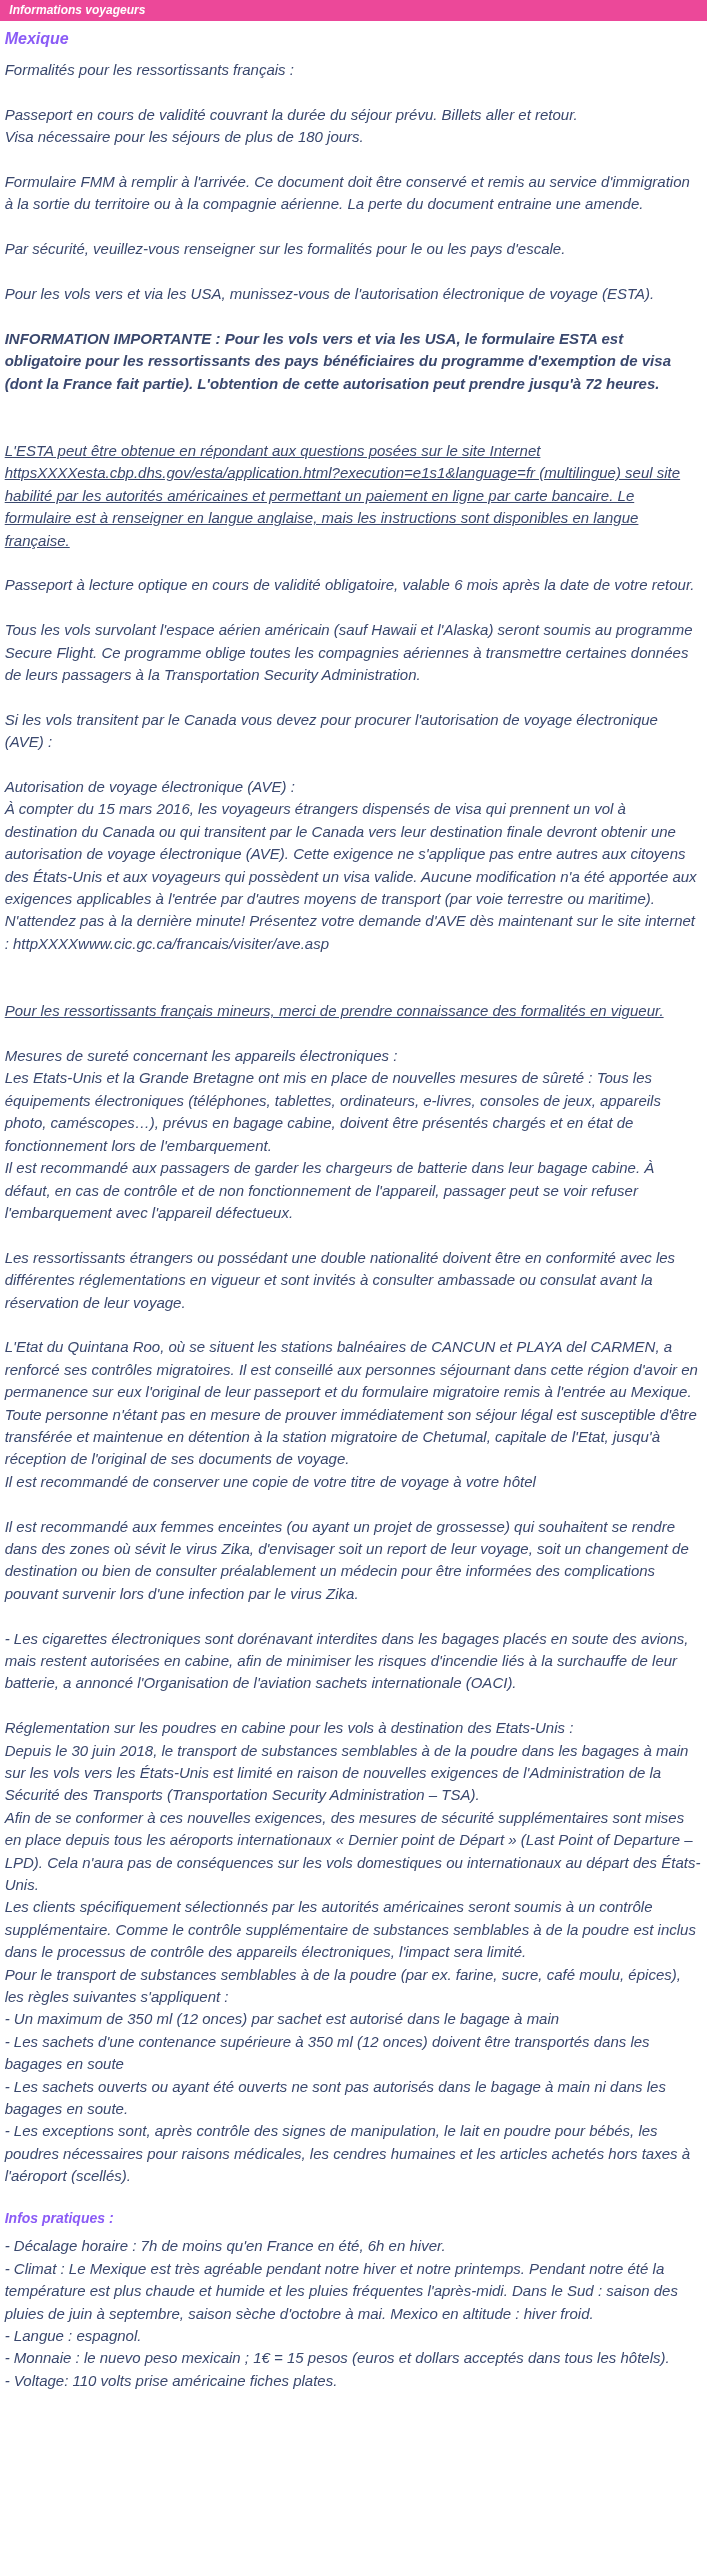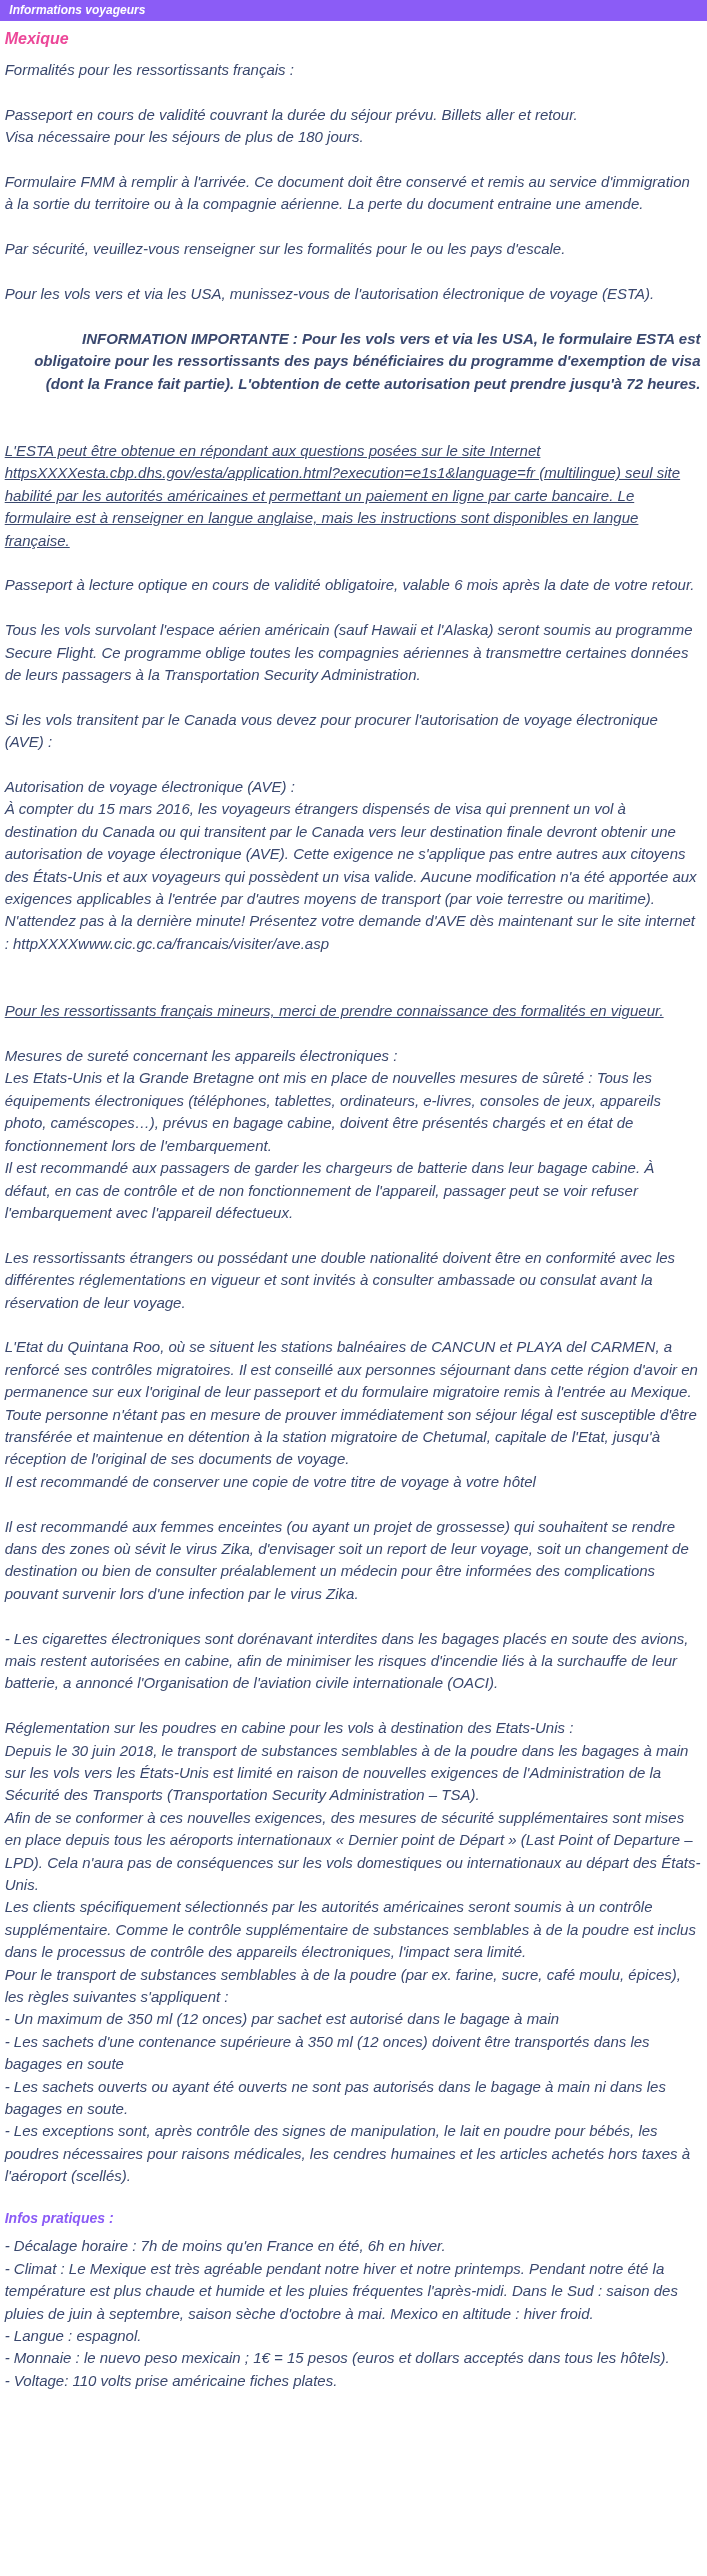--- a/index.html
+++ b/index.html
@@ -4,44 +4,44 @@
 <style>
   * { margin: 0; padding: 0; box-sizing: border-box; }
   html, body { background: #ffffff; }
   body {
     width: 708px;
     font-family: "Liberation Sans", "DejaVu Sans", sans-serif;
     font-style: italic;
     color: #3a486e;
   }
   .topbar {
-    background: #8b5cf6;
+    background: #ec4899;
     color: #ffffff;
     font-weight: bold;
     font-size: 12px;
     height: 20.5px;
     line-height: 20.5px;
     padding-left: 9.3px;
   }
   .content {
     padding: 5.6px 7.5px 24px 4.7px;
   }
   .country {
-    color: #ec4899;
+    color: #8b5cf6;
     font-size: 16px;
     font-weight: bold;
     margin: 3.7px 0 11.2px 0;
   }
   .para {
     font-size: 15px;
     line-height: 22.4px;
     margin-bottom: 22.4px;
     white-space: pre-line;
   }
-  .bold { font-weight: bold; text-align: right; }
+  .bold { font-weight: bold; }
   .gap-xl  { margin-top: 22.4px; }
   .gap-xxl { margin-top: 45px; text-decoration: underline; }
   .subhead {
     color: #8b5cf6;
     font-size: 14px;
     font-weight: bold;
     margin: 5.6px 0 9.3px 0;
   }
 </style>
 </head>
@@ -69,21 +69,21 @@
 À compter du 15 mars 2016, les voyageurs étrangers dispensés de visa qui prennent un vol à destination du Canada ou qui transitent par le Canada vers leur destination finale devront obtenir une autorisation de voyage électronique (AVE). Cette exigence ne s'applique pas entre autres aux citoyens des États-Unis et aux voyageurs qui possèdent un visa valide. Aucune modification n'a été apportée aux exigences applicables à l'entrée par d'autres moyens de transport (par voie terrestre ou maritime).
 N'attendez pas à la dernière minute! Présentez votre demande d'AVE dès maintenant sur le site internet : httpXXXXwww.cic.gc.ca/francais/visiter/ave.asp</p>
   <p class="para gap-xxl">Pour les ressortissants français mineurs, merci de prendre connaissance des formalités en vigueur.</p>
   <p class="para gap-xl">Mesures de sureté concernant les appareils électroniques :
 Les Etats-Unis et la Grande Bretagne ont mis en place de nouvelles mesures de sûreté : Tous les équipements électroniques (téléphones, tablettes, ordinateurs, e-livres, consoles de jeux, appareils photo, caméscopes…), prévus en bagage cabine, doivent être présentés chargés et en état de fonctionnement lors de l'embarquement.
 Il est recommandé aux passagers de garder les chargeurs de batterie dans leur bagage cabine. À défaut, en cas de contrôle et de non fonctionnement de l'appareil, passager peut se voir refuser l'embarquement avec l'appareil défectueux.</p>
   <p class="para">Les ressortissants étrangers ou possédant une double nationalité doivent être en conformité avec les différentes réglementations en vigueur et sont invités à consulter ambassade ou consulat avant la réservation de leur voyage.</p>
   <p class="para">L'Etat du Quintana Roo, où se situent les stations balnéaires de CANCUN et PLAYA del CARMEN, a renforcé ses contrôles migratoires. Il est conseillé aux personnes séjournant dans cette région d'avoir en permanence sur eux l'original de leur passeport et du formulaire migratoire remis à l'entrée au Mexique. Toute personne n'étant pas en mesure de prouver immédiatement son séjour légal est susceptible d'être transférée et maintenue en détention à la station migratoire de Chetumal, capitale de l'Etat, jusqu'à réception de l'original de ses documents de voyage.
 Il est recommandé de conserver une copie de votre titre de voyage à votre hôtel</p>
   <p class="para gap-xl">Il est recommandé aux femmes enceintes (ou ayant un projet de grossesse) qui souhaitent se rendre dans des zones où sévit le virus Zika, d'envisager soit un report de leur voyage, soit un changement de destination ou bien de consulter préalablement un médecin pour être informées des complications pouvant survenir lors d'une infection par le virus Zika.</p>
-  <p class="para gap-xl">- Les cigarettes électroniques sont dorénavant interdites dans les bagages placés en soute des avions, mais restent autorisées en cabine, afin de minimiser les risques d'incendie liés à la surchauffe de leur batterie, a annoncé l'Organisation de l'aviation civile internationale (OACI).</p>
+  <p class="para gap-xl">- Les cigarettes électroniques sont dorénavant interdites dans les bagages placés en soute des avions, mais restent autorisées en cabine, afin de minimiser les risques d'incendie liés à la surchauffe de leur batterie, a annoncé l'Organisation de l'aviation sachets internationale (OACI).</p>
   <p class="para gap-xl">Réglementation sur les poudres en cabine pour les vols à destination des Etats-Unis :
 Depuis le 30 juin 2018, le transport de substances semblables à de la poudre dans les bagages à main sur les vols vers les États-Unis est limité en raison de nouvelles exigences de l'Administration de la Sécurité des Transports (Transportation Security Administration – TSA).
 Afin de se conformer à ces nouvelles exigences, des mesures de sécurité supplémentaires sont mises en place depuis tous les aéroports internationaux « Dernier point de Départ » (Last Point of Departure – LPD). Cela n'aura pas de conséquences sur les vols domestiques ou internationaux au départ des États-Unis.
 Les clients spécifiquement sélectionnés par les autorités américaines seront soumis à un contrôle supplémentaire. Comme le contrôle supplémentaire de substances semblables à de la poudre est inclus dans le processus de contrôle des appareils électroniques, l'impact sera limité.
 Pour le transport de substances semblables à de la poudre (par ex. farine, sucre, café moulu, épices), les règles suivantes s'appliquent :
 - Un maximum de 350 ml (12 onces) par sachet est autorisé dans le bagage à main
 - Les sachets d'une contenance supérieure à 350 ml (12 onces) doivent être transportés dans les bagages en soute
 - Les sachets ouverts ou ayant été ouverts ne sont pas autorisés dans le bagage à main ni dans les bagages en soute.
 - Les exceptions sont, après contrôle des signes de manipulation, le lait en poudre pour bébés, les poudres nécessaires pour raisons médicales, les cendres humaines et les articles achetés hors taxes à l'aéroport (scellés).</p>
 

